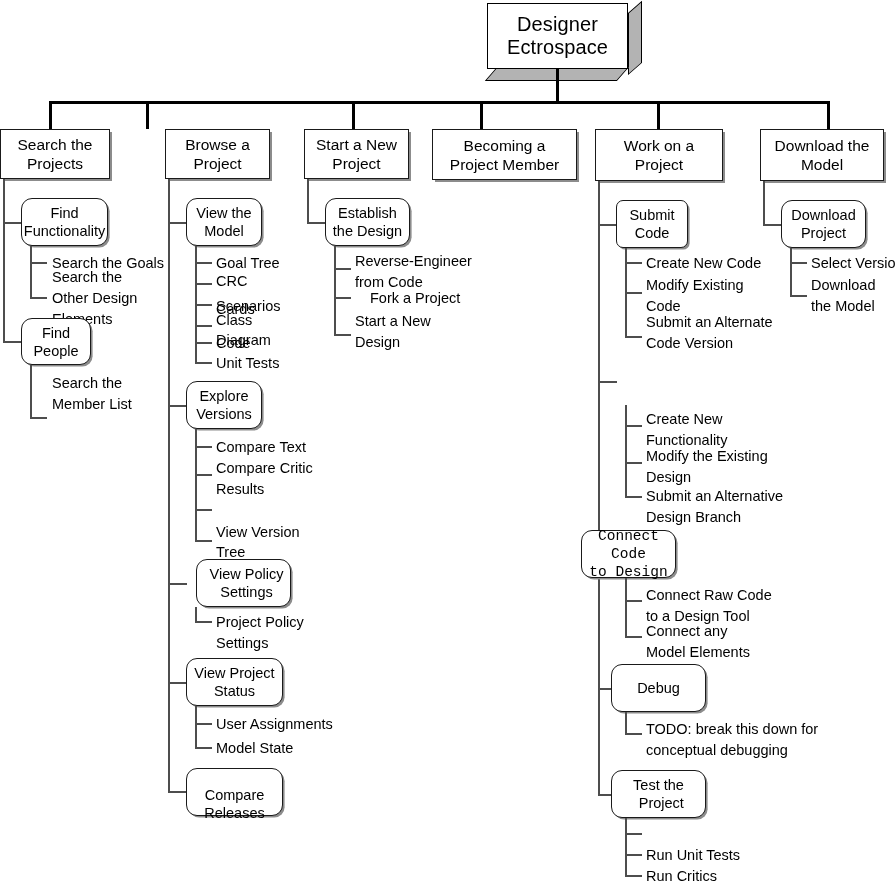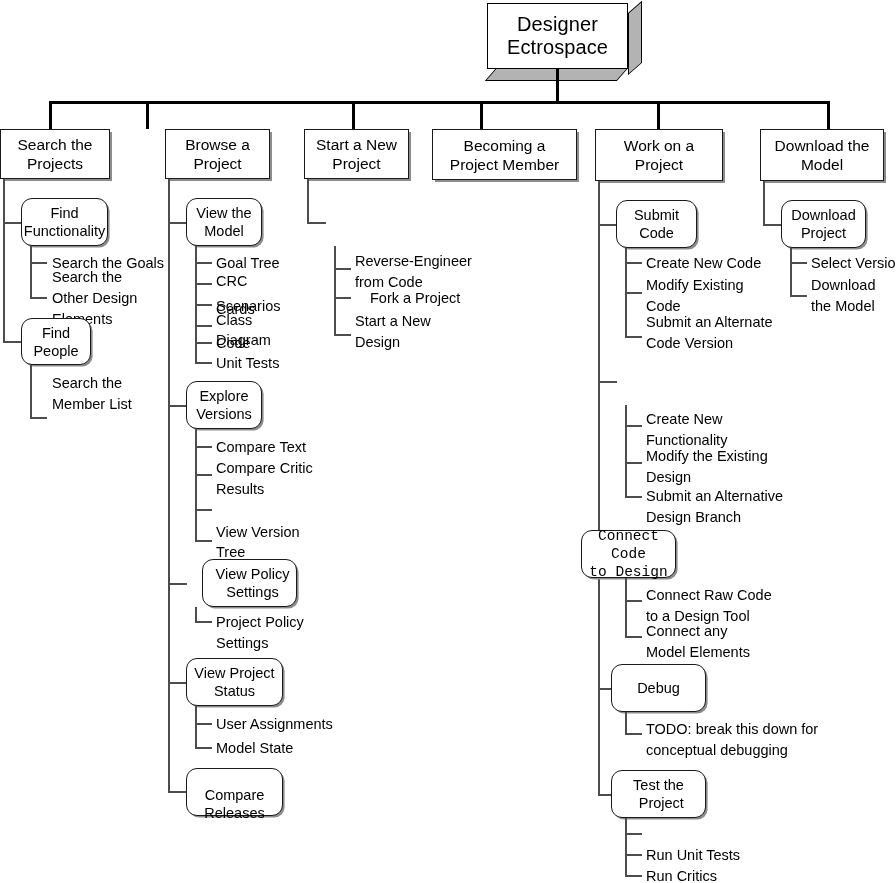--- a/index.html
+++ b/index.html
@@ -166,21 +166,21 @@
   <div class="hl" style="left:195px;top:446px;width:17px;height:1.6px;"></div>
   <div class="hl" style="left:195px;top:474px;width:17px;height:1.6px;"></div>
   <div class="hl" style="left:195px;top:509px;width:17px;height:1.6px;"></div>
   <div class="hl" style="left:195px;top:540px;width:17px;height:1.6px;"></div>
   <div class="leaf" style="left:216px;top:437px;width:140px;">Compare Text</div>
   <div class="leaf" style="left:216px;top:458px;width:140px;">Compare Critic
 Results</div>
   <div class="leaf" style="left:216px;top:522px;width:140px;line-height:20px;">View Version
 Tree</div>
 
-  <div class="n3" style="left:202px;top:559px;width:95px;height:48px;padding-left:6px;">
+  <div class="n3" style="left:196px;top:559px;width:95px;height:48px;padding-left:6px;">
     <span style="white-space:pre-line;">View Policy
 Settings</span>
   </div>
   <div class="vl" style="left:195px;top:607px;width:1.6px;height:16px;"></div>
   <div class="hl" style="left:195px;top:621px;width:17px;height:1.6px;"></div>
   <div class="leaf" style="left:216px;top:612px;width:140px;">Project Policy
 Settings</div>
 
   <div class="n3" style="left:186px;top:658px;width:97px;height:48px;">
     <span style="white-space:pre-line;">View Project
@@ -193,38 +193,42 @@
   <div class="leaf" style="left:216px;top:738px;width:150px;">Model State</div>
 
   <div class="n3" style="left:186px;top:768px;width:97px;height:48px;">
     <span style="white-space:pre-line;margin-top:24px;">Compare
 Releases</span>
   </div>
 
   <div class="vl" style="left:307px;top:179px;width:1.6px;height:44px;"></div>
   <div class="hl" style="left:307px;top:222px;width:19px;height:1.6px;"></div>
 
+  <div class="n3" style="left:325px;top:198px;width:85px;height:48px;">
+    <span style="white-space:pre-line;">Establish
+the Design</span>
+  </div>
   <div class="vl" style="left:334px;top:246px;width:1.6px;height:89px;"></div>
   <div class="hl" style="left:334px;top:268px;width:17px;height:1.6px;"></div>
   <div class="hl" style="left:334px;top:297px;width:17px;height:1.6px;"></div>
   <div class="hl" style="left:334px;top:334px;width:17px;height:1.6px;"></div>
   <div class="leaf" style="left:355px;top:251px;width:170px;">Reverse-Engineer
 from Code</div>
   <div class="leaf" style="left:355px;top:288px;width:170px;margin-left:15px;">Fork a Project</div>
   <div class="leaf" style="left:355px;top:311px;width:170px;">Start a New
 Design</div>
 
   <div class="vl" style="left:598px;top:181px;width:1.6px;height:614px;"></div>
   <div class="hl" style="left:598px;top:224px;width:19px;height:1.6px;"></div>
   <div class="hl" style="left:598px;top:381px;width:19px;height:1.6px;"></div>
   <div class="hl" style="left:598px;top:554px;width:19px;height:1.6px;"></div>
   <div class="hl" style="left:598px;top:688px;width:19px;height:1.6px;"></div>
   <div class="hl" style="left:598px;top:794px;width:19px;height:1.6px;"></div>
 
-  <div class="n3" style="left:616px;top:200px;width:81px;height:48px;">
+  <div class="n3" style="left:616px;top:200px;width:72px;height:48px;border-radius:7px;">
     <span style="white-space:pre-line;">Submit
 Code</span>
   </div>
   <div class="vl" style="left:625px;top:248px;width:1.6px;height:90px;"></div>
   <div class="hl" style="left:625px;top:262px;width:17px;height:1.6px;"></div>
   <div class="hl" style="left:625px;top:292px;width:17px;height:1.6px;"></div>
   <div class="hl" style="left:625px;top:336px;width:17px;height:1.6px;"></div>
   <div class="leaf" style="left:646px;top:253px;width:180px;">Create New Code</div>
   <div class="leaf" style="left:646px;top:275px;width:180px;">Modify Existing
 Code</div>

